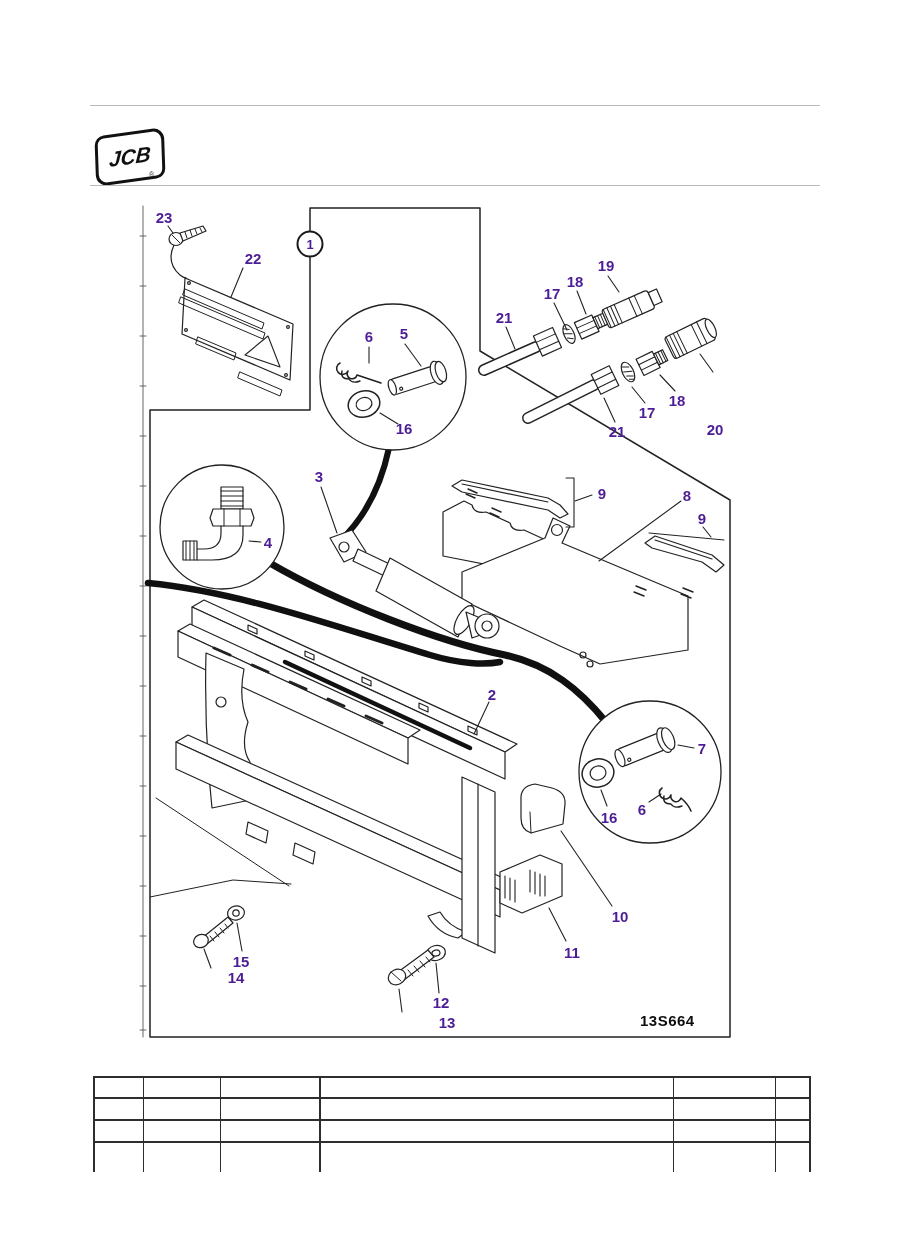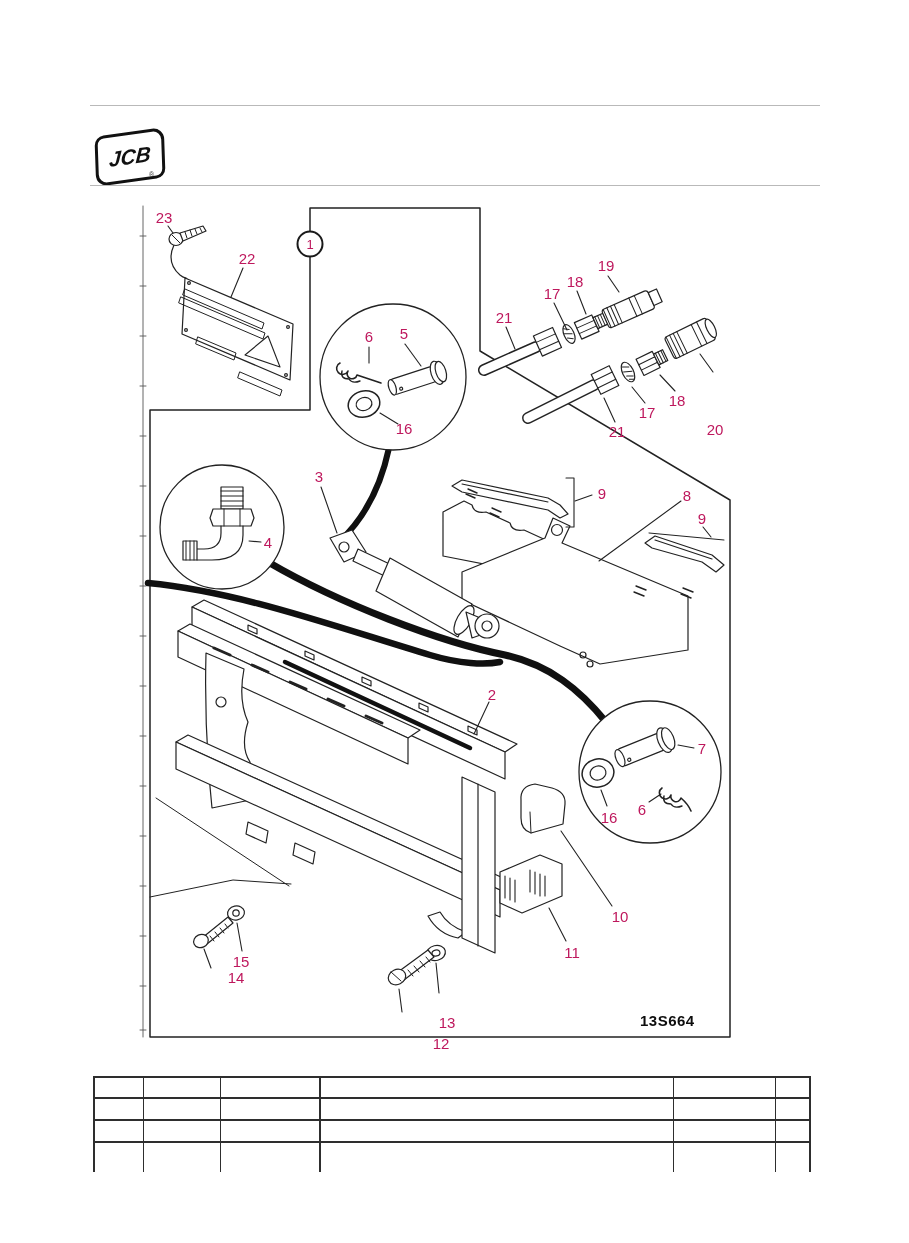--- a/index.html
+++ b/index.html
@@ -8,22 +8,22 @@
   .rule{position:absolute;left:90px;width:730px;height:1px;background:#b9b9b9;}
   .rule.top{top:105px;}
   .rule.second{top:185px;}
   .logo{position:absolute;left:95px;top:132px;width:64px;height:44px;
         border:3px solid #111;border-radius:9px 12px 9px 12px;background:#fff;
         transform:rotate(-8deg) skewX(-6deg);display:flex;align-items:center;justify-content:center;}
   .logo span{font-weight:bold;font-style:italic;font-size:21px;letter-spacing:0px;
         transform:skewX(-6deg);color:#111;}
   .regmark{position:absolute;left:149px;top:171px;font-size:7px;color:#333;}
   .art{position:absolute;left:0;top:0;}
-  .callout{position:absolute;transform:translate(-50%,-50%);font-weight:normal;font-size:15px;
-        color:#be185d;white-space:nowrap;line-height:1;}
+  .callout{position:absolute;transform:translate(-50%,-50%);font-weight:bold;font-size:15px;
+        color:#4c1d95;white-space:nowrap;line-height:1;}
   .callout.circled{width:23px;height:23px;border:2px solid #1a1a1a;border-radius:50%;
         background:#fff;display:flex;align-items:center;justify-content:center;font-size:13px;}
   .fig-num{position:absolute;left:640px;top:1012px;width:86px;text-align:left;
         font-weight:bold;font-size:15px;letter-spacing:0.5px;color:#0d0d0d;}
   .tline{position:absolute;background:#2e2e2e;}
 </style>
 </head>
 <body>
 
 <div class="page">
@@ -289,33 +289,33 @@
       <span class="callout" style="left: 369px; top: 336px;">6</span>
       <span class="callout" style="left: 404px; top: 428px;">16</span>
       <span class="callout" style="left: 702px; top: 748px;">7</span>
       <span class="callout" style="left: 609px; top: 817px;">16</span>
       <span class="callout" style="left: 642px; top: 809px;">6</span>
       <span class="callout" style="left: 687px; top: 495px;">8</span>
       <span class="callout" style="left: 602px; top: 493px;">9</span>
       <span class="callout" style="left: 702px; top: 518px;">9</span>
       <span class="callout" style="left: 620px; top: 916px;">10</span>
       <span class="callout" style="left: 572px; top: 952px;">11</span>
-      <span class="callout" style="left: 441px; top: 1002px; margin-top: 41px;">12</span>
+      <span class="callout" style="left: 441px; top: 1002px;">12</span>
       <span class="callout" style="left: 403px; top: 1022px; margin-left: 44px;">13</span>
       <span class="callout" style="left: 212px; top: 977px; margin-left: 24px;">14</span>
       <span class="callout" style="left: 241px; top: 961px; text-align: right;">15</span>
       <span class="callout" style="left: 552px; top: 293px;">17</span>
       <span class="callout" style="left: 575px; top: 281px;">18</span>
       <span class="callout" style="left: 606px; top: 265px;">19</span>
       <span class="callout" style="left: 715px; top: 381px; margin-top: 48px;">20</span>
       <span class="callout" style="left: 647px; top: 412px;">17</span>
       <span class="callout" style="left: 677px; top: 400px;">18</span>
       <span class="callout" style="left: 504px; top: 317px;">21</span>
       <span class="callout" style="left: 617px; top: 431px;">21</span>
-      <span class="callout" style="left: 247px; top: 258px;">22</span>
+      <span class="callout" style="left: 253px; top: 258px;">22</span>
       <span class="callout" style="left: 164px; top: 217px;">23</span>
     </div>
 
   <div class="fig-num">13S664</div>
 
   <div>
     <div class="tline" style="left:93px;top:1076px;width:718px;height:2px;"></div>
     <div class="tline" style="left:93px;top:1097px;width:718px;height:2px;"></div>
     <div class="tline" style="left:93px;top:1119px;width:718px;height:1.5px;"></div>
     <div class="tline" style="left:93px;top:1141px;width:718px;height:2px;"></div>

